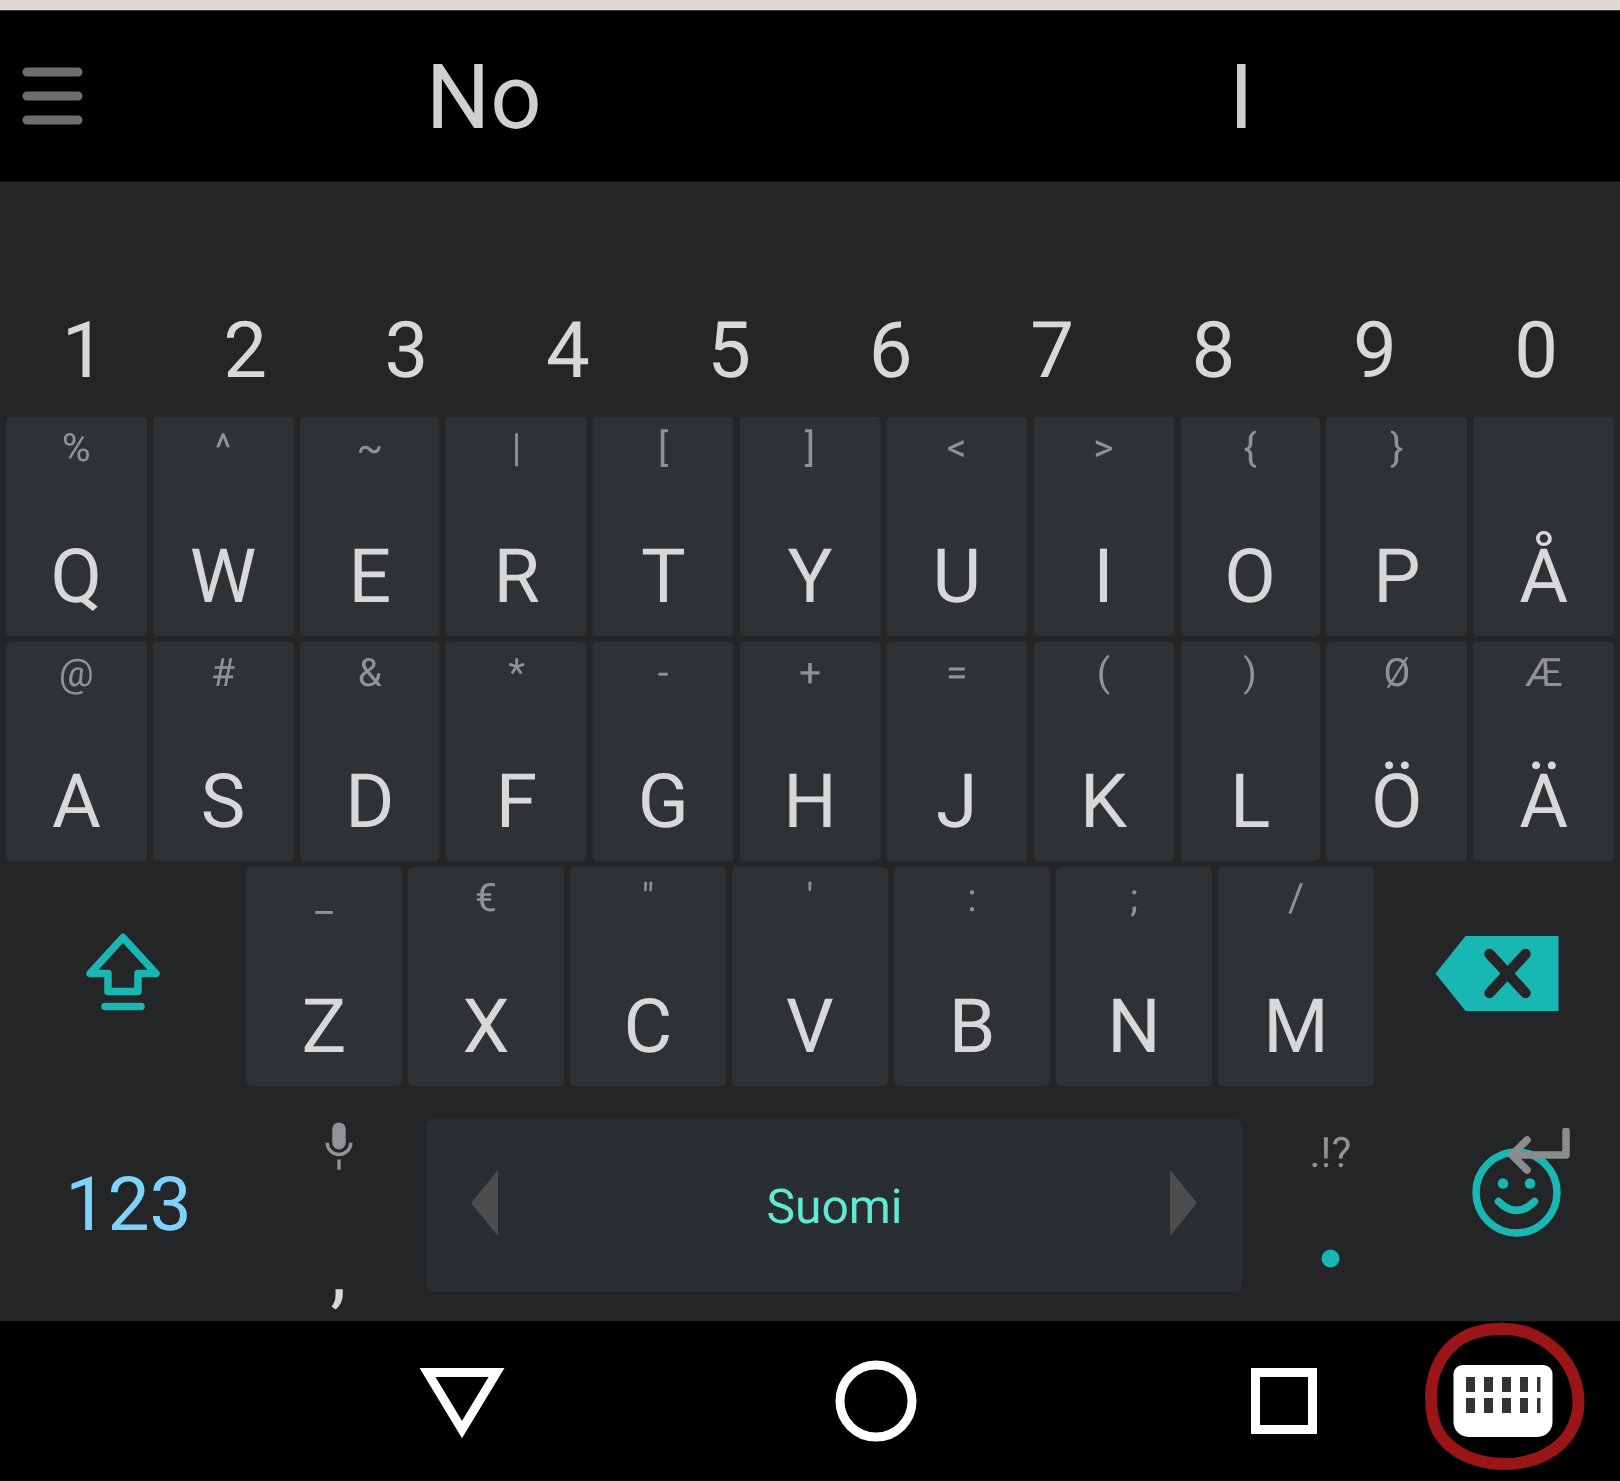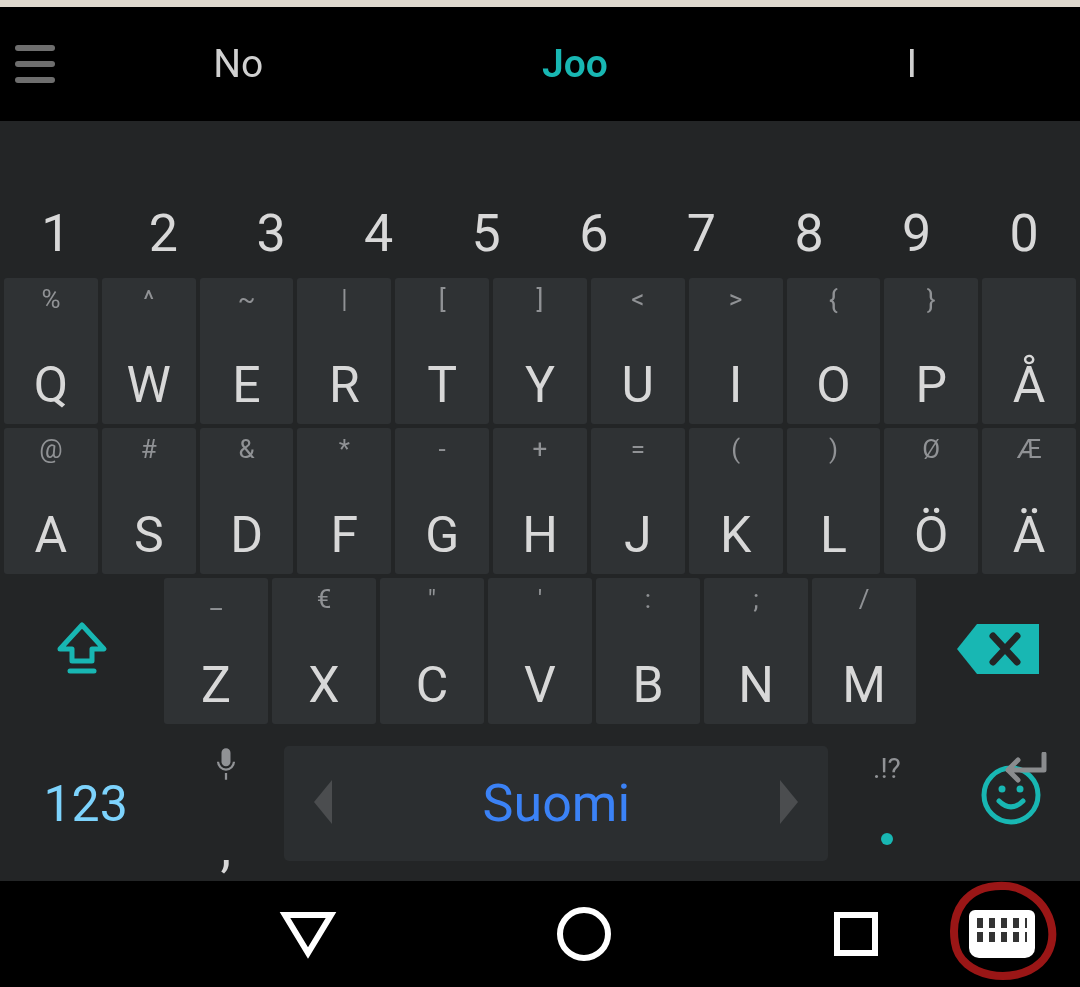--- a/index.html
+++ b/index.html
@@ -38,21 +38,21 @@
 .menu-lines span {
   display: block;
   width: 40px;
   height: 6px;
   border-radius: 3px;
   background: #6e6e6e;
 }
 .suggestion-bar .sugg {
   flex: 1;
   text-align: center;
-  font-size: 39px;
+  font-size: 60px;
   color: #d0d0d0;
 }
 .suggestion-bar .sugg.center {
   color: #18b7b3;
   font-weight: 600;
 }
 
 
 .keyboard {
   background: #232526;
@@ -122,21 +122,21 @@
   background: #2b2e30;
   border-radius: 5px;
   display: flex;
   align-items: center;
   justify-content: space-between;
   padding: 0 22px;
   margin: 18px 0;
 }
 .spacebar .arr { color: #555; }
 .spacebar .arr svg { width: 34px; height: 52px; fill:#4b4d4f; }
-.spacebar .lang { font-size: 52px; color: #3b82f6; }
+.spacebar .lang { font-size: 32px; color: #5eead4; }
 
 .key-period .hint2 {
   position:absolute; top: 24px; left:0; right:0; text-align:center;
   font-size:28px; color:#909295;
 }
 .key-period .dot {
   position:absolute; bottom:34px; left:50%; transform:translateX(-50%);
   width:12px; height:12px; border-radius:50%; background:#18b7b3;
 }
 
@@ -200,21 +200,20 @@
 
 <div class="suggestion-bar">
   <div class="menu-btn">
     <div class="menu-lines">
         <span></span>
         <span></span>
         <span></span>
       </div>
   </div>
   <div class="sugg">No</div>
-  <div class="sugg center">Joo</div>
   <div class="sugg">I</div>
 </div>
 
 <div class="keyboard">
 
   <div class="row numbers">
     <div class="key plain">
         <span class="main">1</span>
       </div>
     <div class="key plain">

